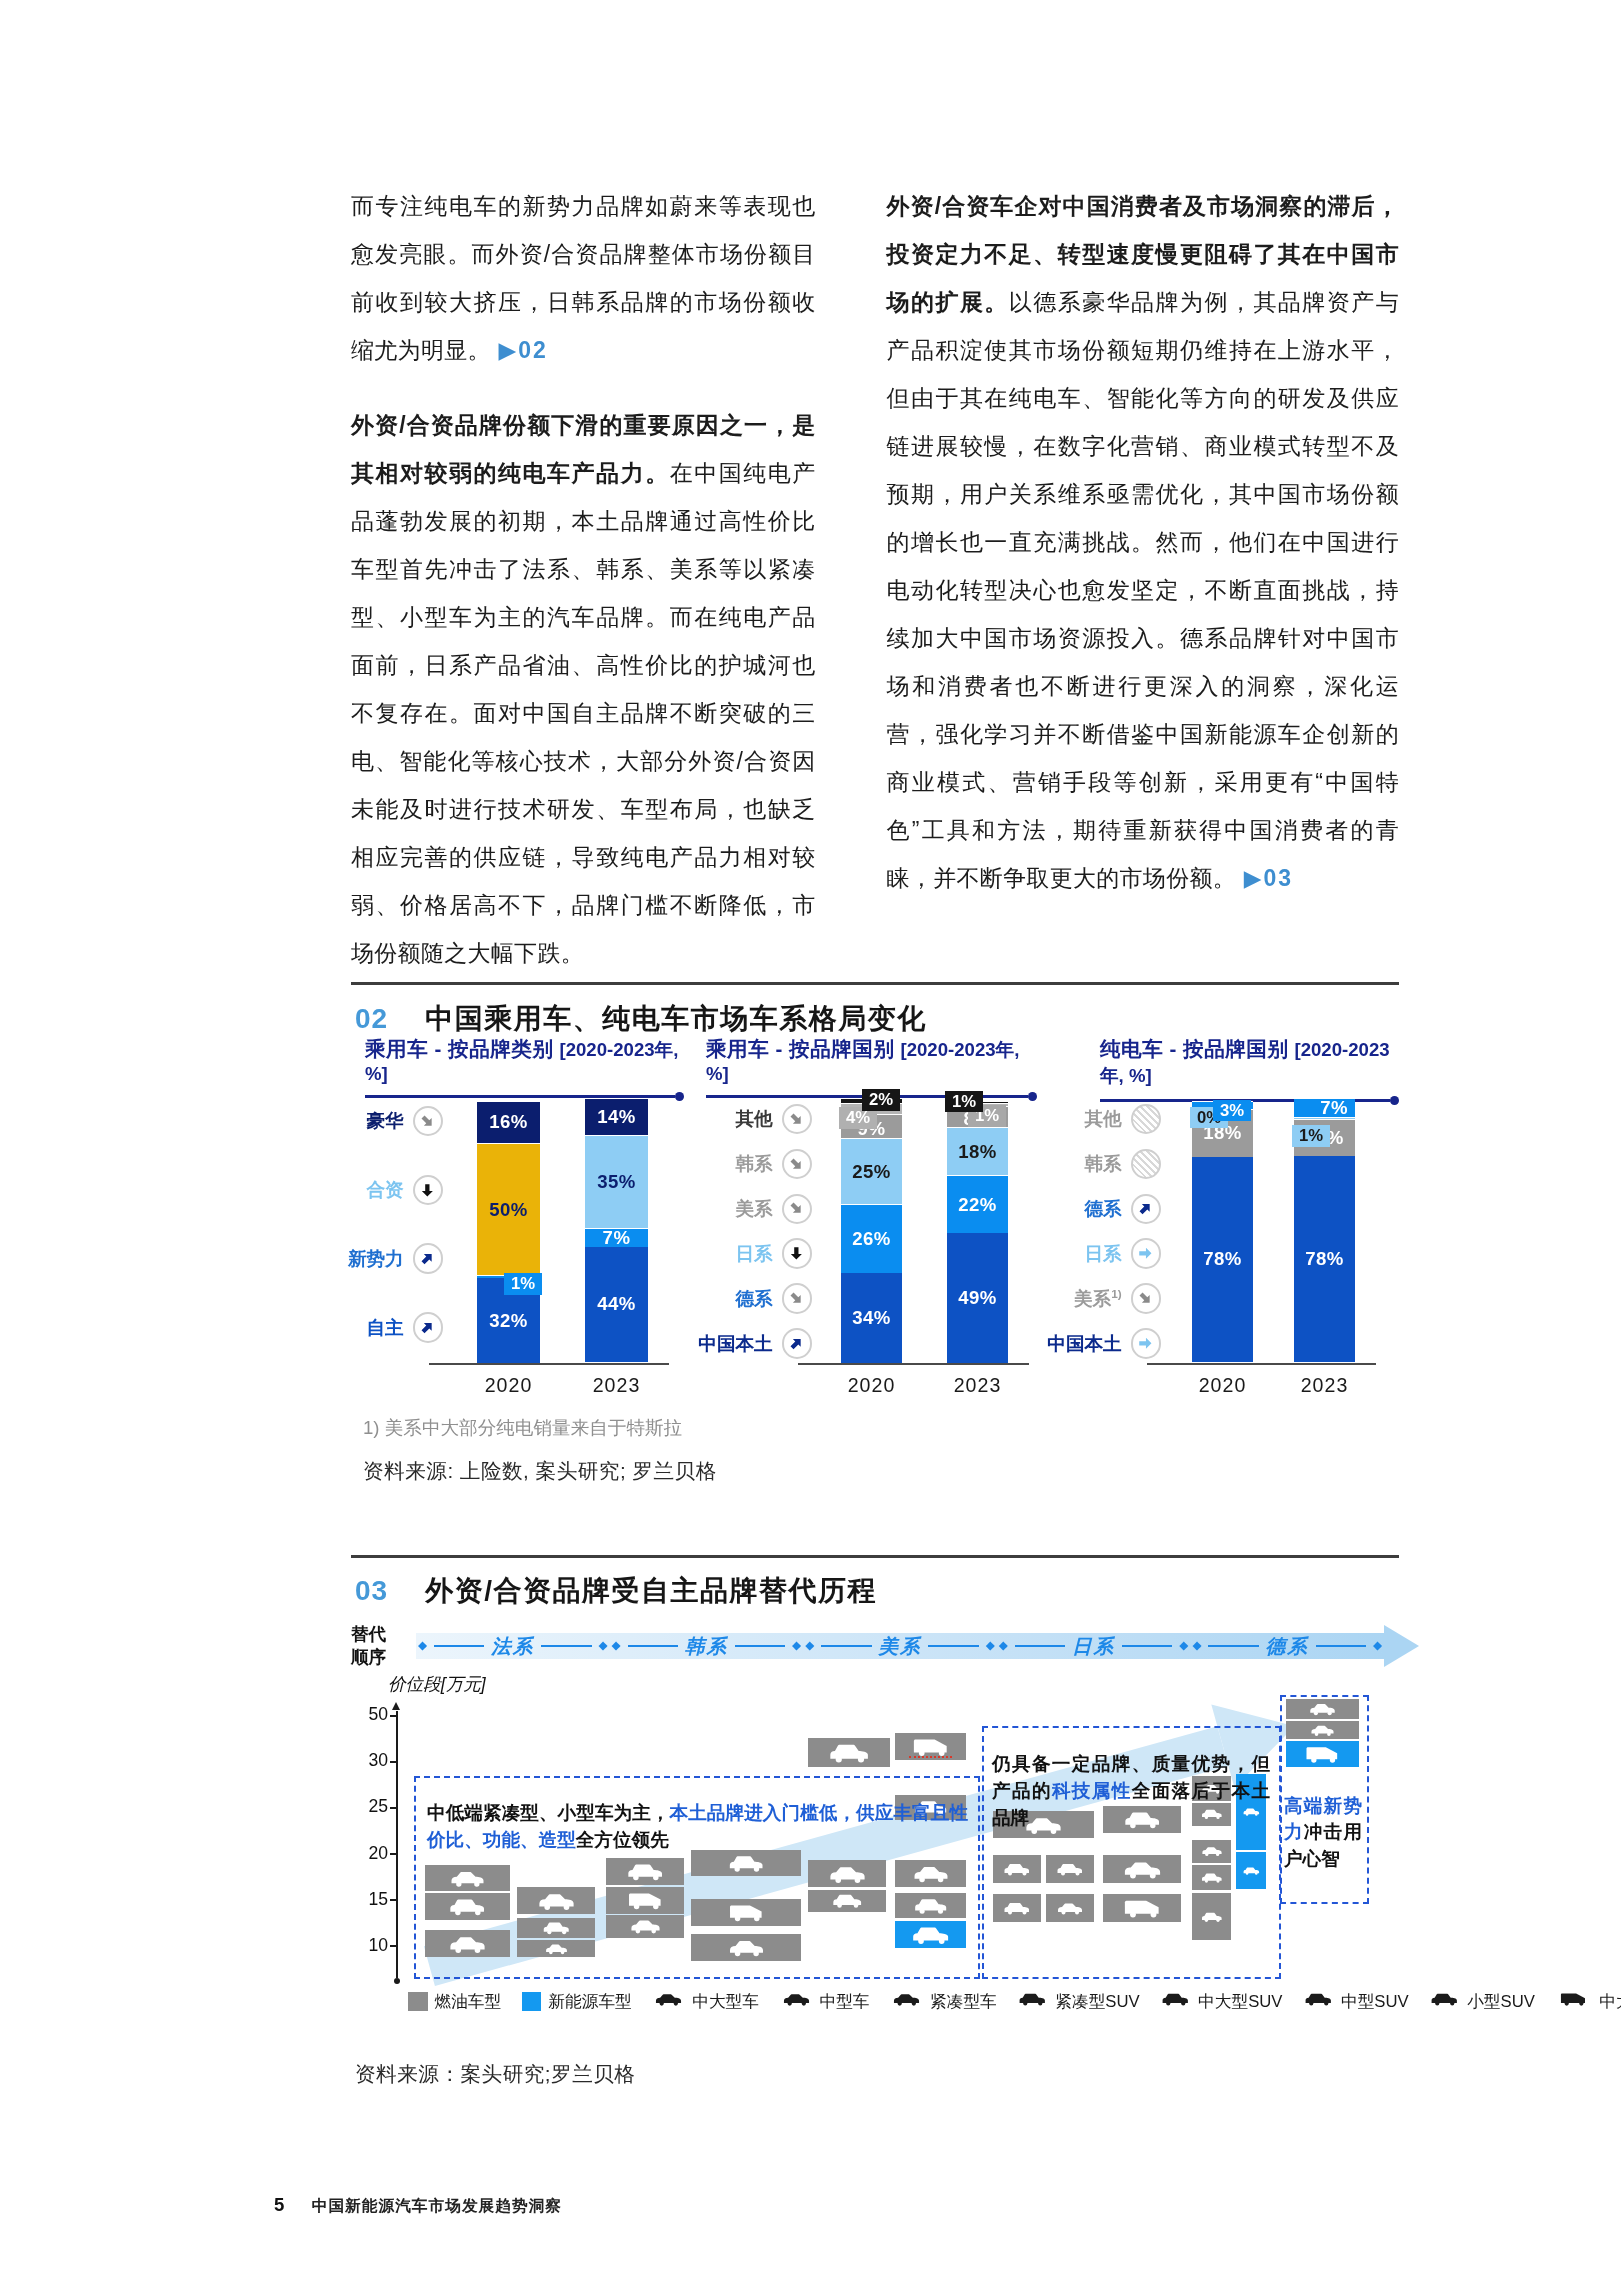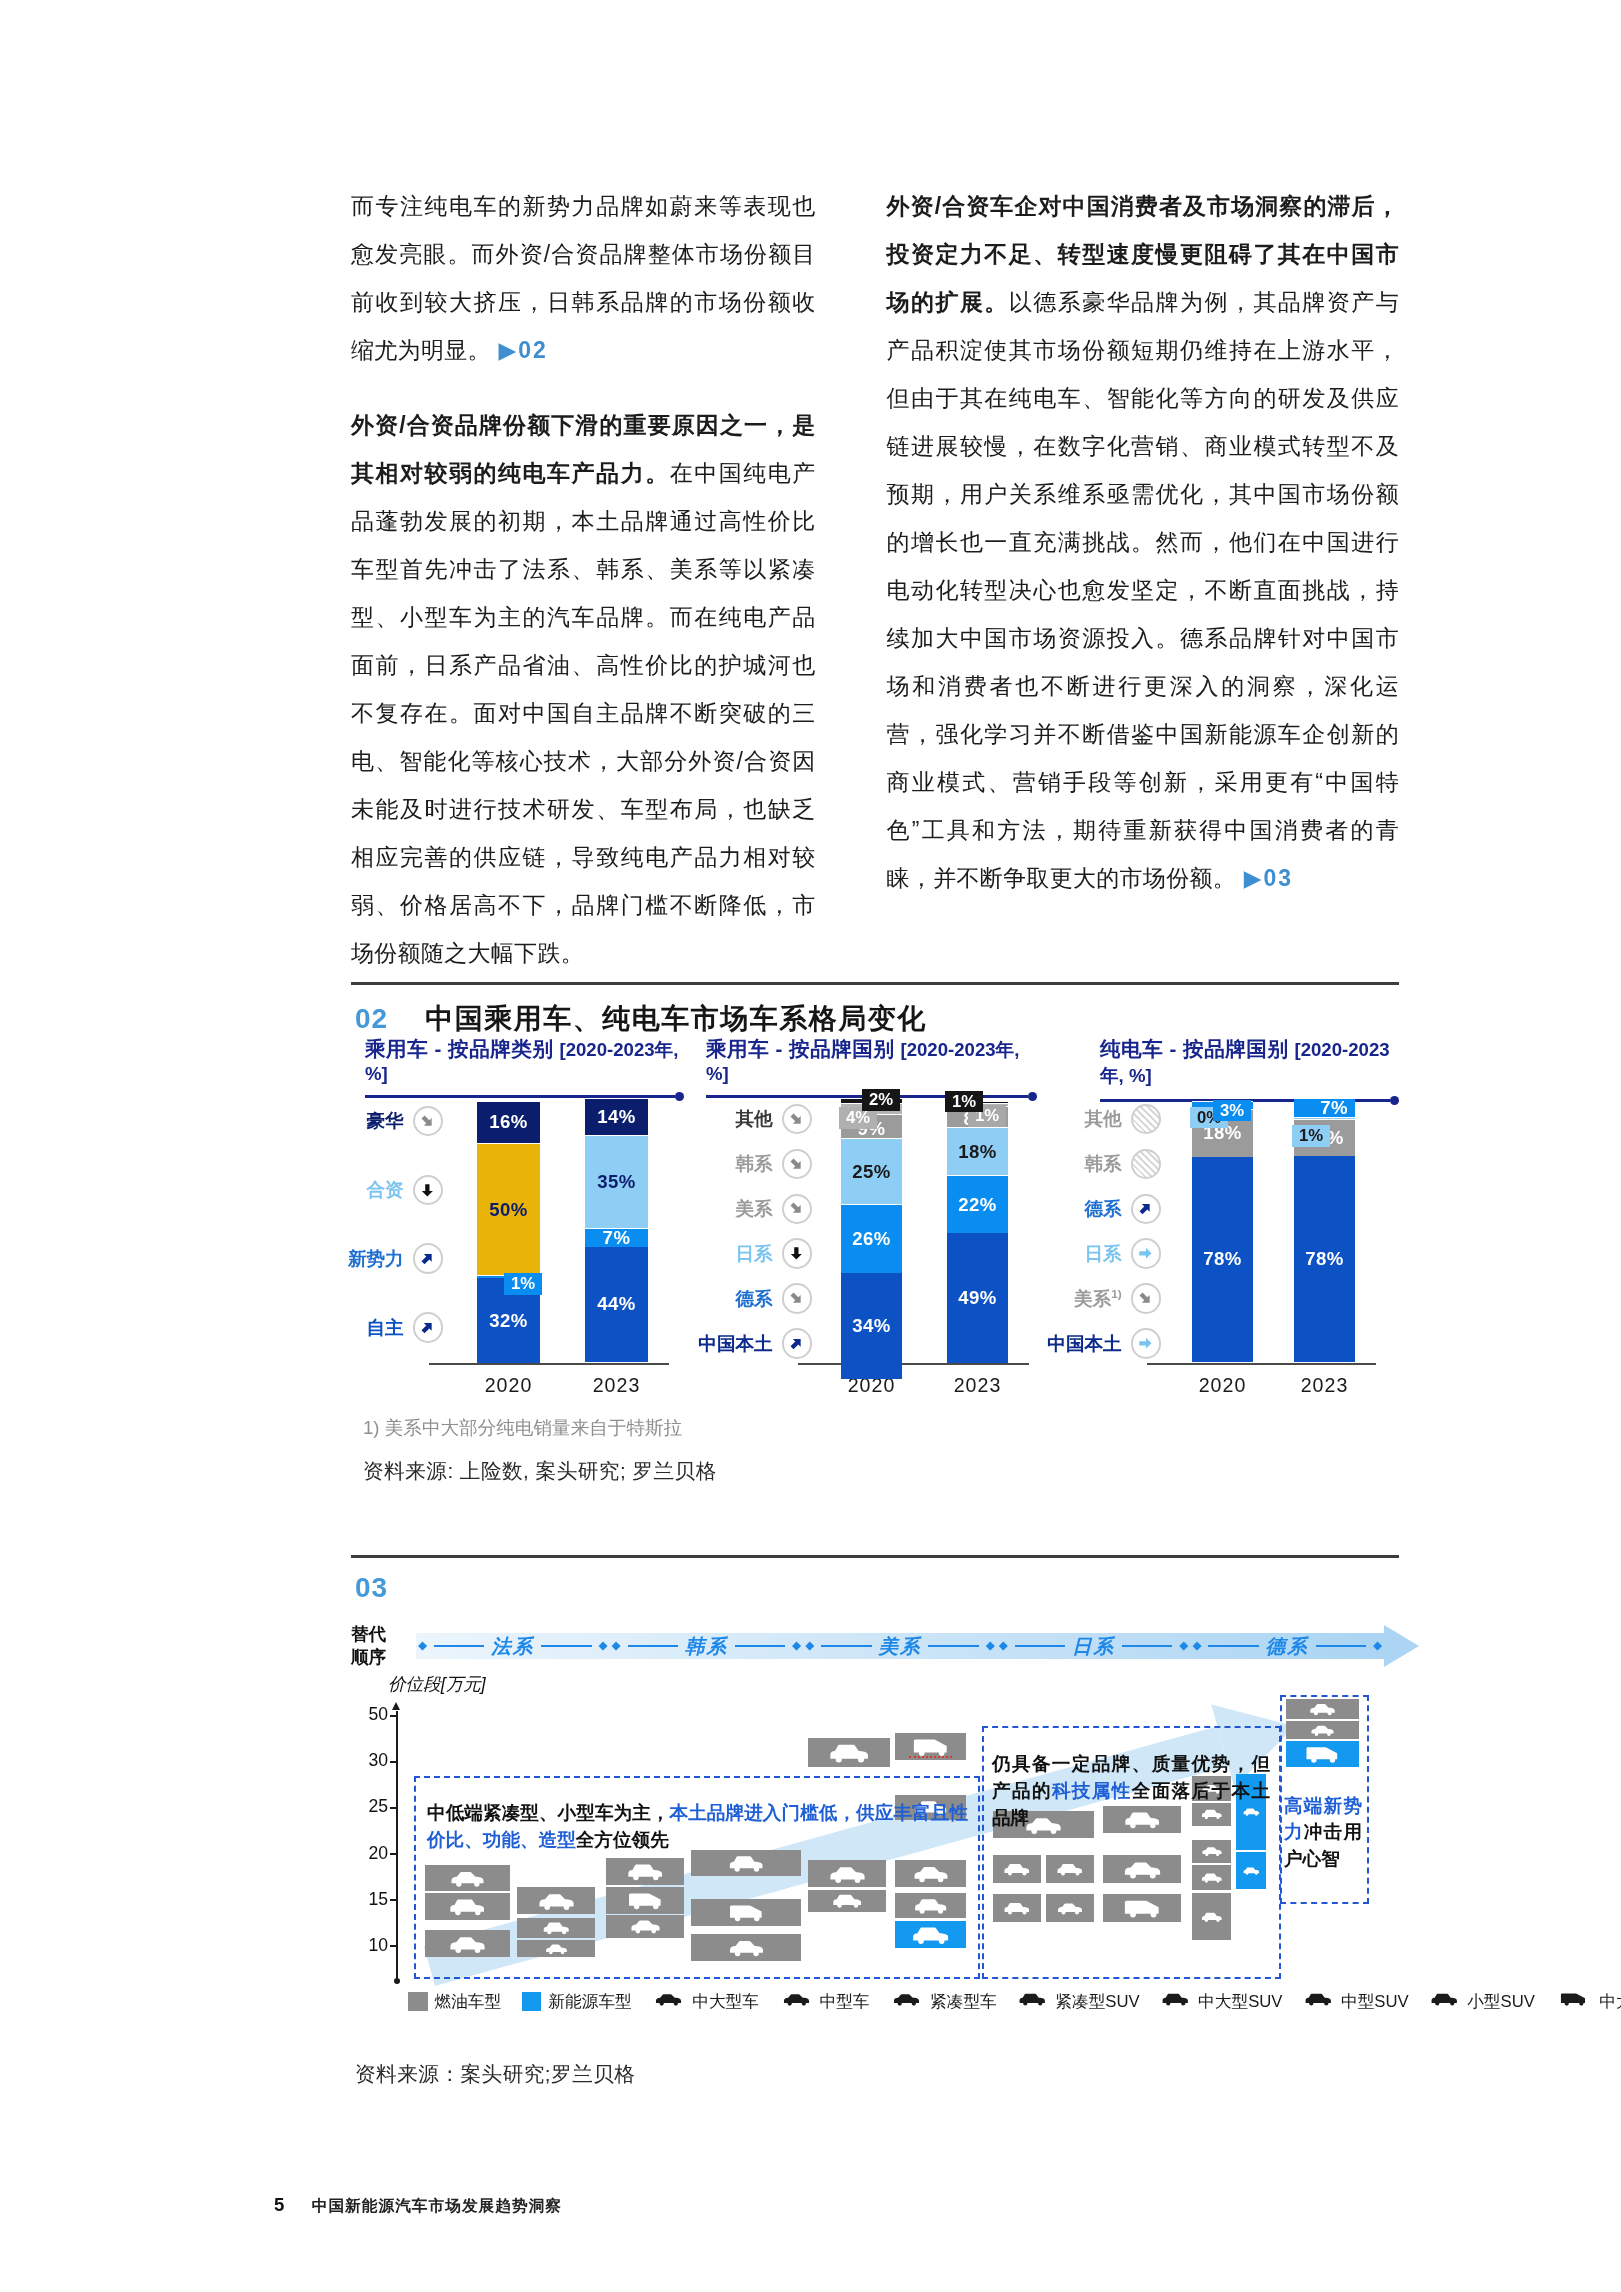--- a/index.html
+++ b/index.html
@@ -261,21 +261,21 @@
               <svg viewBox="0 0 24 24" width="14.7" height="14.7" style="transform:rotate(-45deg)">
                 <use href="#sym-arr" fill="#0b2a8c"></use>
               </svg>
             </span>
           </div>
         </div>
         <div class="cbars" style="gap: 45px; padding-left: 29px; padding-right: 17.6px;">
           <div class="baseline"></div>
           <div class="barwrap">
             <div class="bar" style="width: 61px; height: 265px;">
-              <div class="seg" style="top: 175px; height: 106px; background: rgb(13, 82, 196);">
+              <div class="seg" style="top: 175px; height: 90px; background: rgb(13, 82, 196);">
                 <span class="slab" style="color: rgb(255, 255, 255);">34%</span>
               </div>
               <div class="seg sep" style="top: 106px; height: 69px; background: rgb(10, 141, 240);">
                 <span class="slab" style="color: rgb(255, 255, 255);">26%</span>
               </div>
               <div class="seg sep" style="top: 40px; height: 66px; background: rgb(142, 205, 244);">
                 <span class="slab" style="color: rgb(26, 26, 26);">25%</span>
               </div>
               <div class="seg sep" style="top: 16px; height: 24px; background: rgb(155, 155, 155);">
                 <span class="slab" style="color: rgb(255, 255, 255); margin-top: 4.9px;">9%</span>
@@ -394,20 +394,21 @@
           </div>
         </div>
       </div>
     </div>
   <div class="note">1) 美系中大部分纯电销量来自于特斯拉</div>
   <div class="source" id="source1">资料来源: 上险数, 案头研究; 罗兰贝格</div>
 
   <div class="rule" id="rule03"></div>
   <div class="sechead" id="head03">
     <span class="secnum">03</span>
+    <span class="sectitle">外资/合资品牌受自主品牌替代历程</span>
   </div>
 
   <div id="fig3">
     <svg class="bgarrow" width="1090" height="402" viewBox="0 0 1112 410">
       <g transform="rotate(-15.5 80 352)" fill="#cfe7f7">
         <rect x="80" y="331" width="840" height="42"></rect>
         <polygon points="920,308 920,396 996,352"></polygon>
       </g>
     </svg>
     <div id="orderlab">替代顺序</div>

